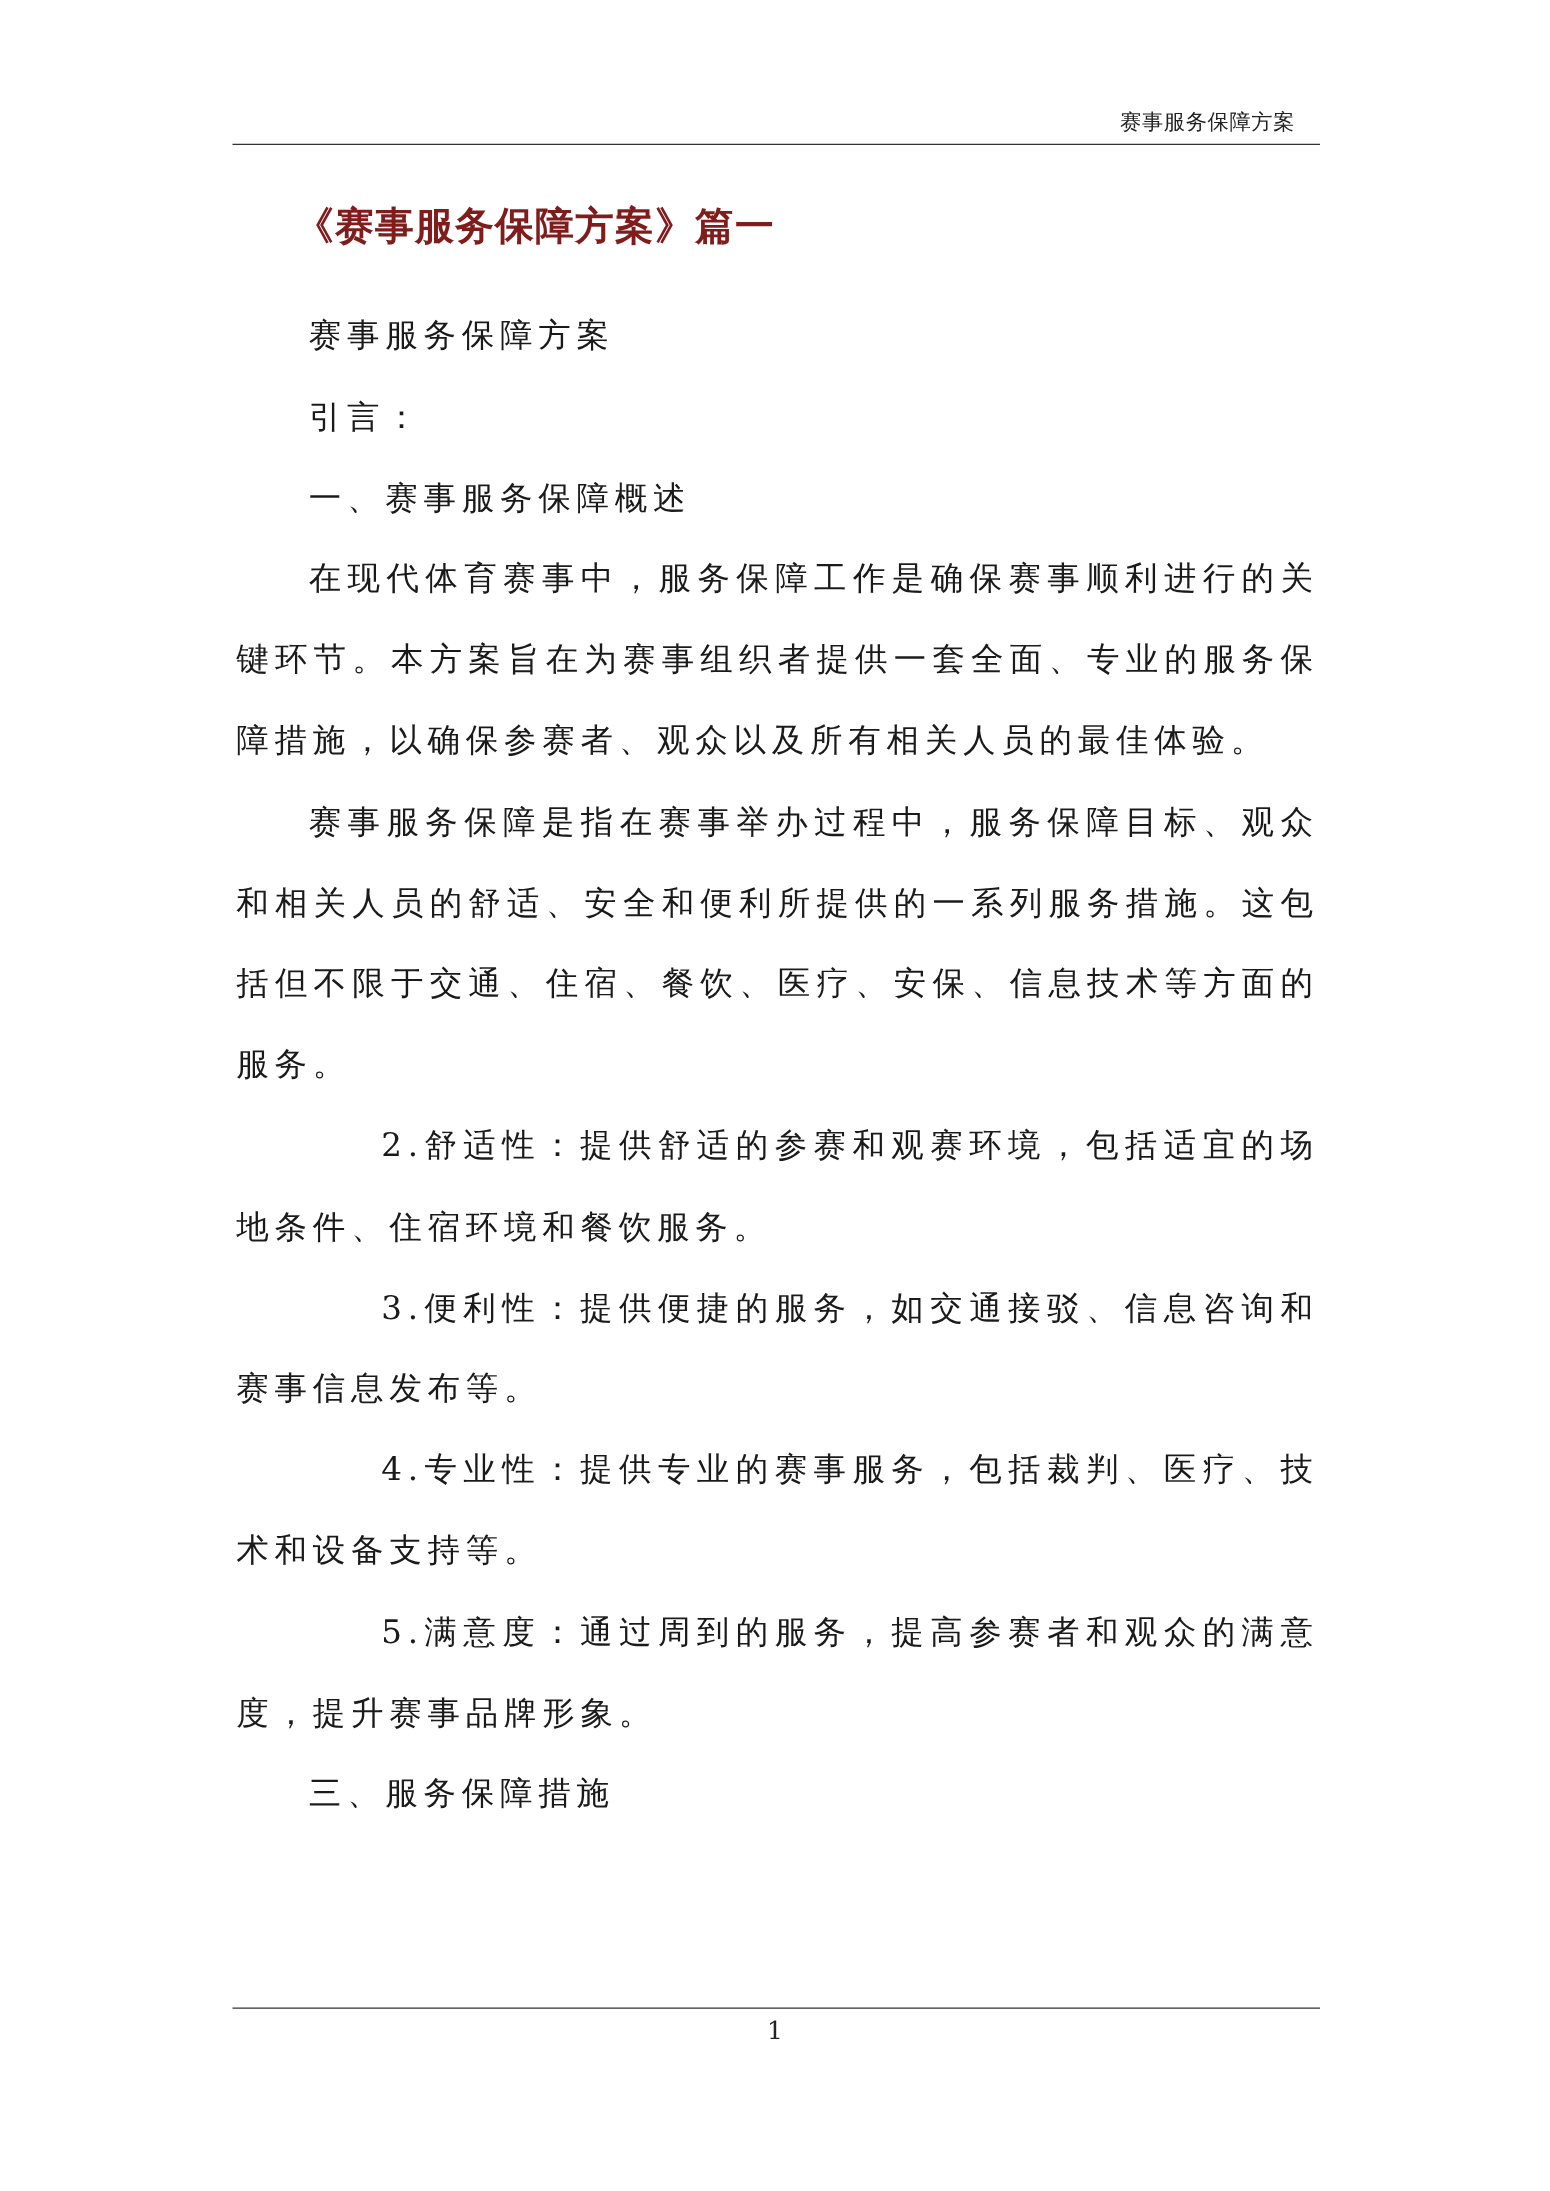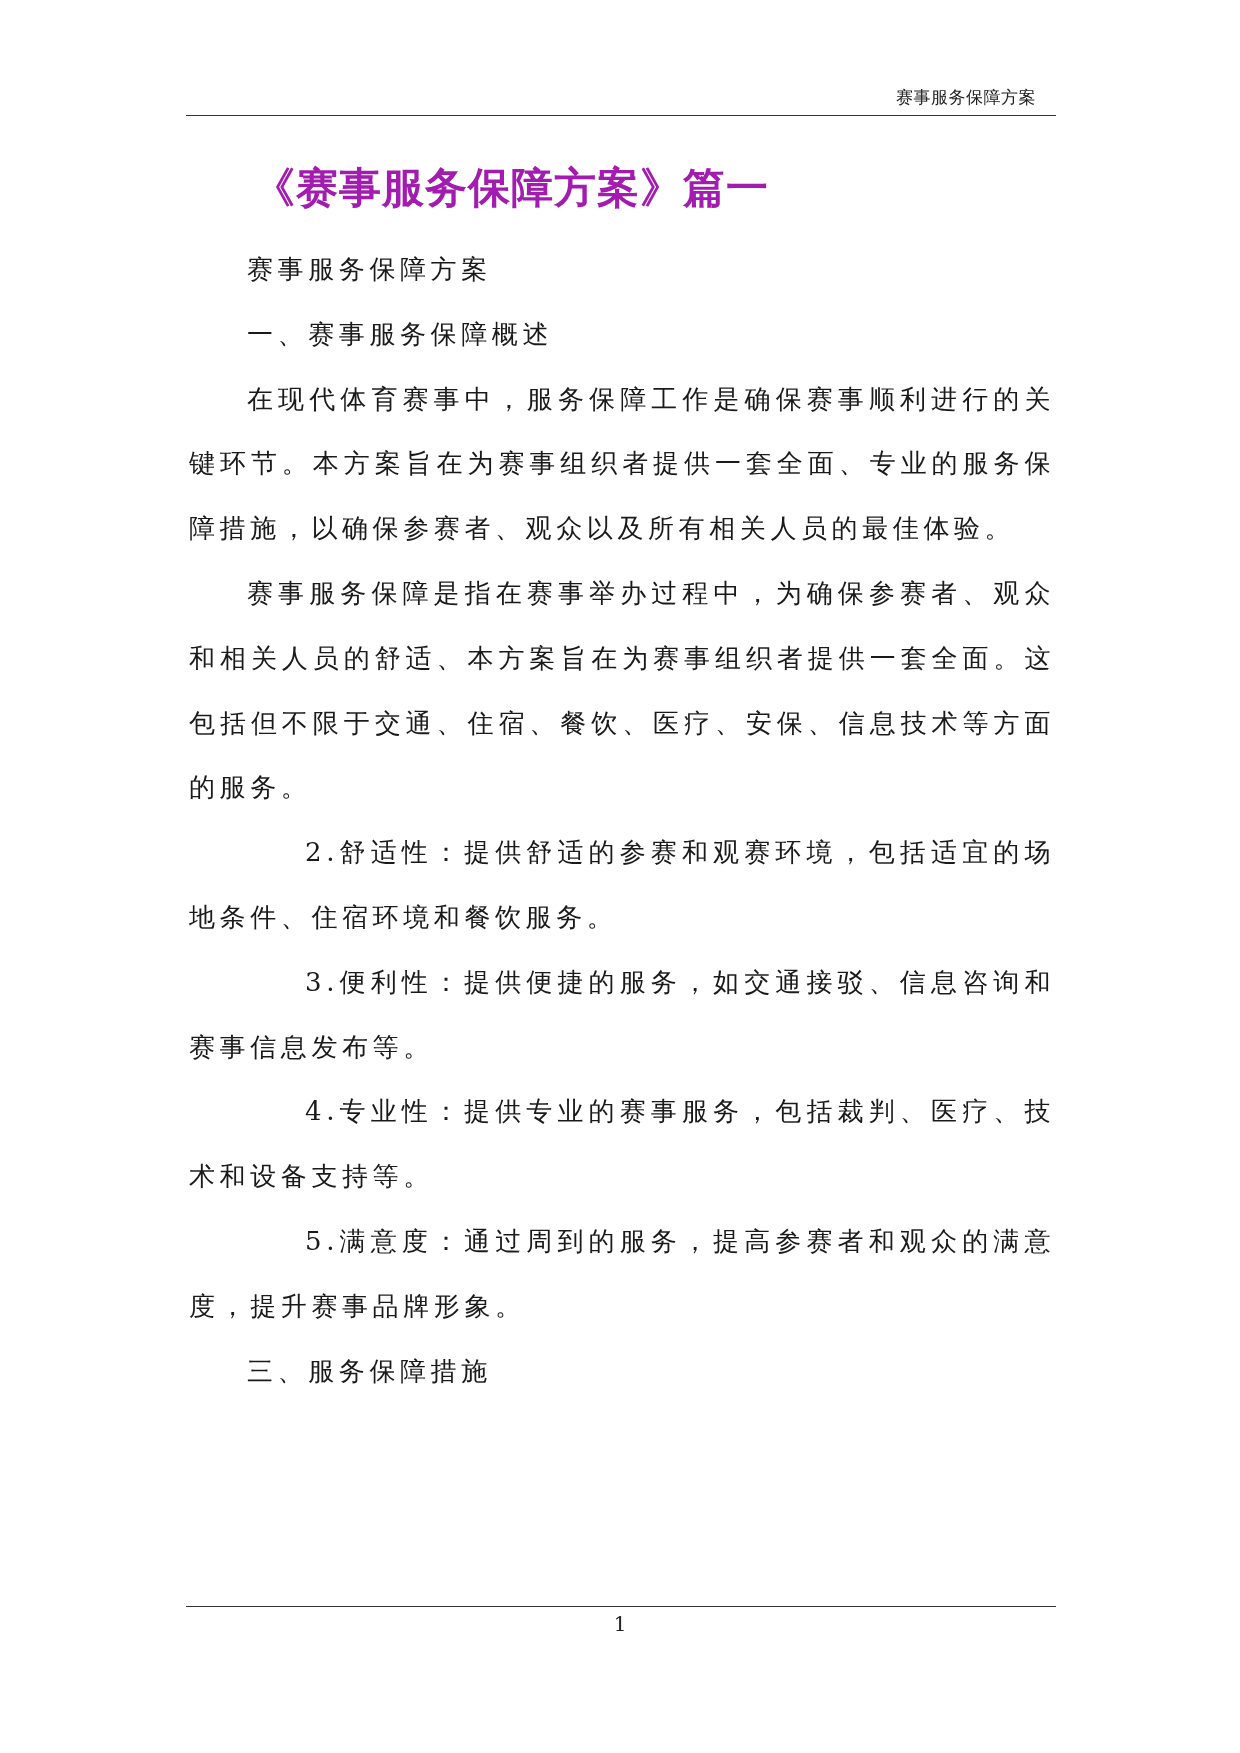--- a/index.html
+++ b/index.html
@@ -34,26 +34,26 @@
     .header-rule {
       position: absolute;
       left: 186px;
       width: 870px;
       top: 115px;
       height: 0;
       border-top: 1.5px solid #333;
     }
     .doc-title {
       position: absolute;
-      left: 253px;
+      left: 236px;
       top: 160px;
       font-family: "DejaVu Sans", "Liberation Sans", sans-serif;
-      font-size: 42px;
+      font-size: 31px;
       font-weight: bold;
-      color: #a21caf;
+      color: #7f1d1d;
       letter-spacing: 1px;
       white-space: nowrap;
     }
     .body-text {
       position: absolute;
       left: 189px;
       top: 237px;
       width: 866px;
     }
     .para {
@@ -88,23 +88,24 @@
 <body>
 
 <div class="page">
   <div class="header-text">赛事服务保障方案</div>
   <div class="header-rule"></div>
 
   <div class="doc-title">《赛事服务保障方案》篇一</div>
 
   <div class="body-text">
     <p class="para indent">赛事服务保障方案</p>
+    <p class="para indent">引言：</p>
     <p class="para indent">一、赛事服务保障概述</p>
     <p class="para indent">在现代体育赛事中，服务保障工作是确保赛事顺利进行的关键环节。本方案旨在为赛事组织者提供一套全面、专业的服务保障措施，以确保参赛者、观众以及所有相关人员的最佳体验。</p>
-    <p class="para indent">赛事服务保障是指在赛事举办过程中，为确保参赛者、观众和相关人员的舒适、本方案旨在为赛事组织者提供一套全面。这包括但不限于交通、住宿、餐饮、医疗、安保、信息技术等方面的服务。</p>
+    <p class="para indent">赛事服务保障是指在赛事举办过程中，服务保障目标、观众和相关人员的舒适、安全和便利所提供的一系列服务措施。这包括但不限于交通、住宿、餐饮、医疗、安保、信息技术等方面的服务。</p>
     <p class="para indent2">2.舒适性：提供舒适的参赛和观赛环境，包括适宜的场地条件、住宿环境和餐饮服务。</p>
     <p class="para indent2">3.便利性：提供便捷的服务，如交通接驳、信息咨询和赛事信息发布等。</p>
     <p class="para indent2">4.专业性：提供专业的赛事服务，包括裁判、医疗、技术和设备支持等。</p>
     <p class="para indent2">5.满意度：通过周到的服务，提高参赛者和观众的满意度，提升赛事品牌形象。</p>
     <p class="para indent">三、服务保障措施</p>
   </div>
 
   <div class="footer-rule"></div>
   <div class="page-number">1</div>
 </div>

